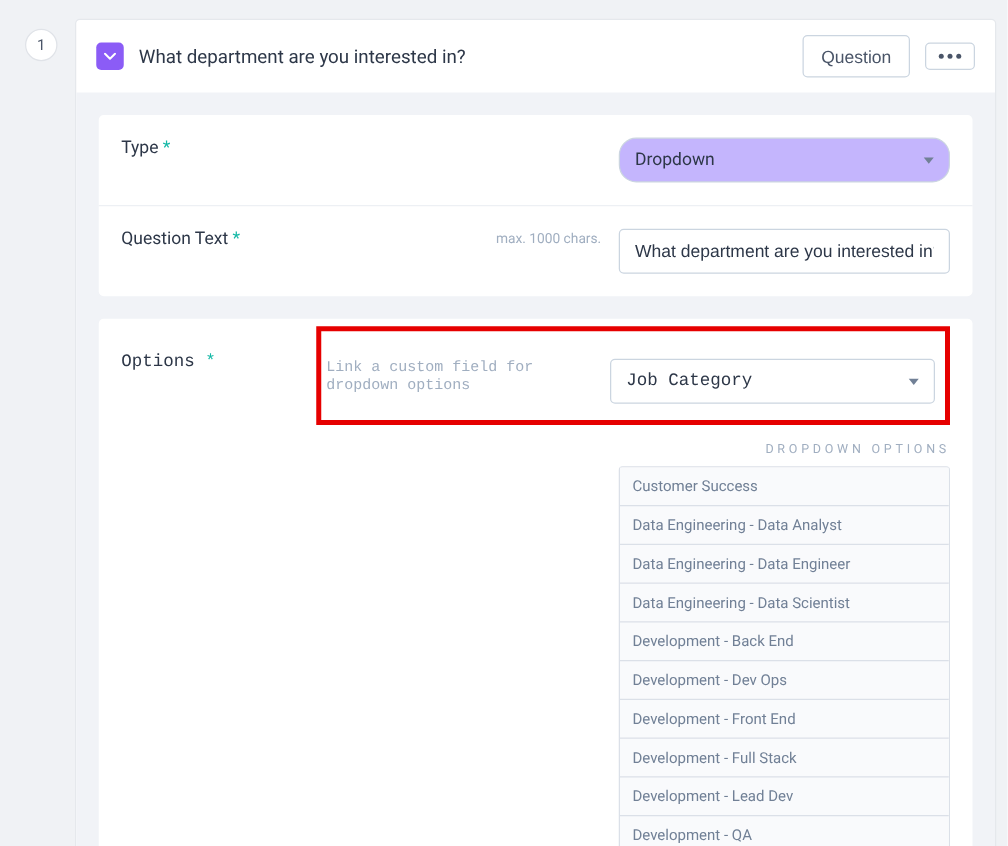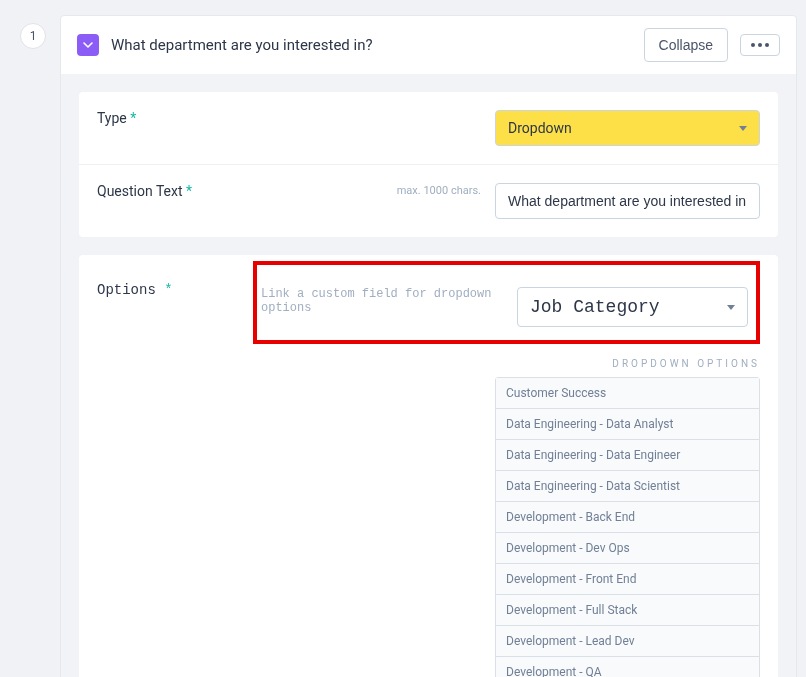--- a/index.html
+++ b/index.html
@@ -114,29 +114,29 @@
       color: #a0aec0;
     }
     .max-chars {
       font-size: 11px;
       color: #a0aec0;
     }
     .select-control {
       width: 265px;
       flex-shrink: 0;
       border: 1px solid #cbd5e0;
-      border-radius: 4px;
+      border-radius: 14px;
       padding: 9px 12px;
       font-size: 14px;
       color: #2d3748;
       display: flex;
       align-items: center;
       justify-content: space-between;
       cursor: pointer;
-      background: #fde047;
+      background: #c4b5fd;
       gap: 27px;
     }
     .text-input {
       width: 265px;
       flex-shrink: 0;
       border: 1px solid #cbd5e0;
       border-radius: 4px;
       padding: 9px 12px;
       font-size: 14px;
       color: #2d3748;
@@ -173,26 +173,26 @@
       padding: 22px 8px 13px 4px;
       margin-left: -4px;
       margin-top: -12px;
     }
     .link-hint {
       font-size: 12px;
       color: #a0aec0;
       margin-right: 14px;
     }
     .options-select {
-      width: 231px;
+      width: 260px;
       flex-shrink: 0;
       border: 1px solid #cbd5e0;
       border-radius: 4px;
       padding: 9px 12px;
-      font-size: 18px;
+      font-size: 14px;
       color: #2d3748;
       display: flex;
       align-items: center;
       justify-content: space-between;
       cursor: pointer;
       background: #fff;
     }
     .dropdown-options-wrap {
       margin-top: 14px;
       margin-left: 398px;
@@ -237,21 +237,21 @@
   <div class="step-number">1</div>
 
   <div class="card">
     <div class="card-header">
       <div class="type-badge">
         <svg width="10" height="7" viewBox="0 0 10 7">
             <path d="M1 1 L5 5 L9 1" stroke="#fff" stroke-width="1.6" fill="none" stroke-linecap="round" stroke-linejoin="round"></path>
           </svg>
       </div>
       <div class="question-title">What department are you interested in?</div>
-      <button class="collapse-btn">Collapse</button>
+      <button class="collapse-btn">Question</button>
       <button class="more-btn">
         <span class="dots">
           <span class="dot"></span>
             <span class="dot"></span>
             <span class="dot"></span>
         </span>
       </button>
     </div>
 
     <div class="card-body">

